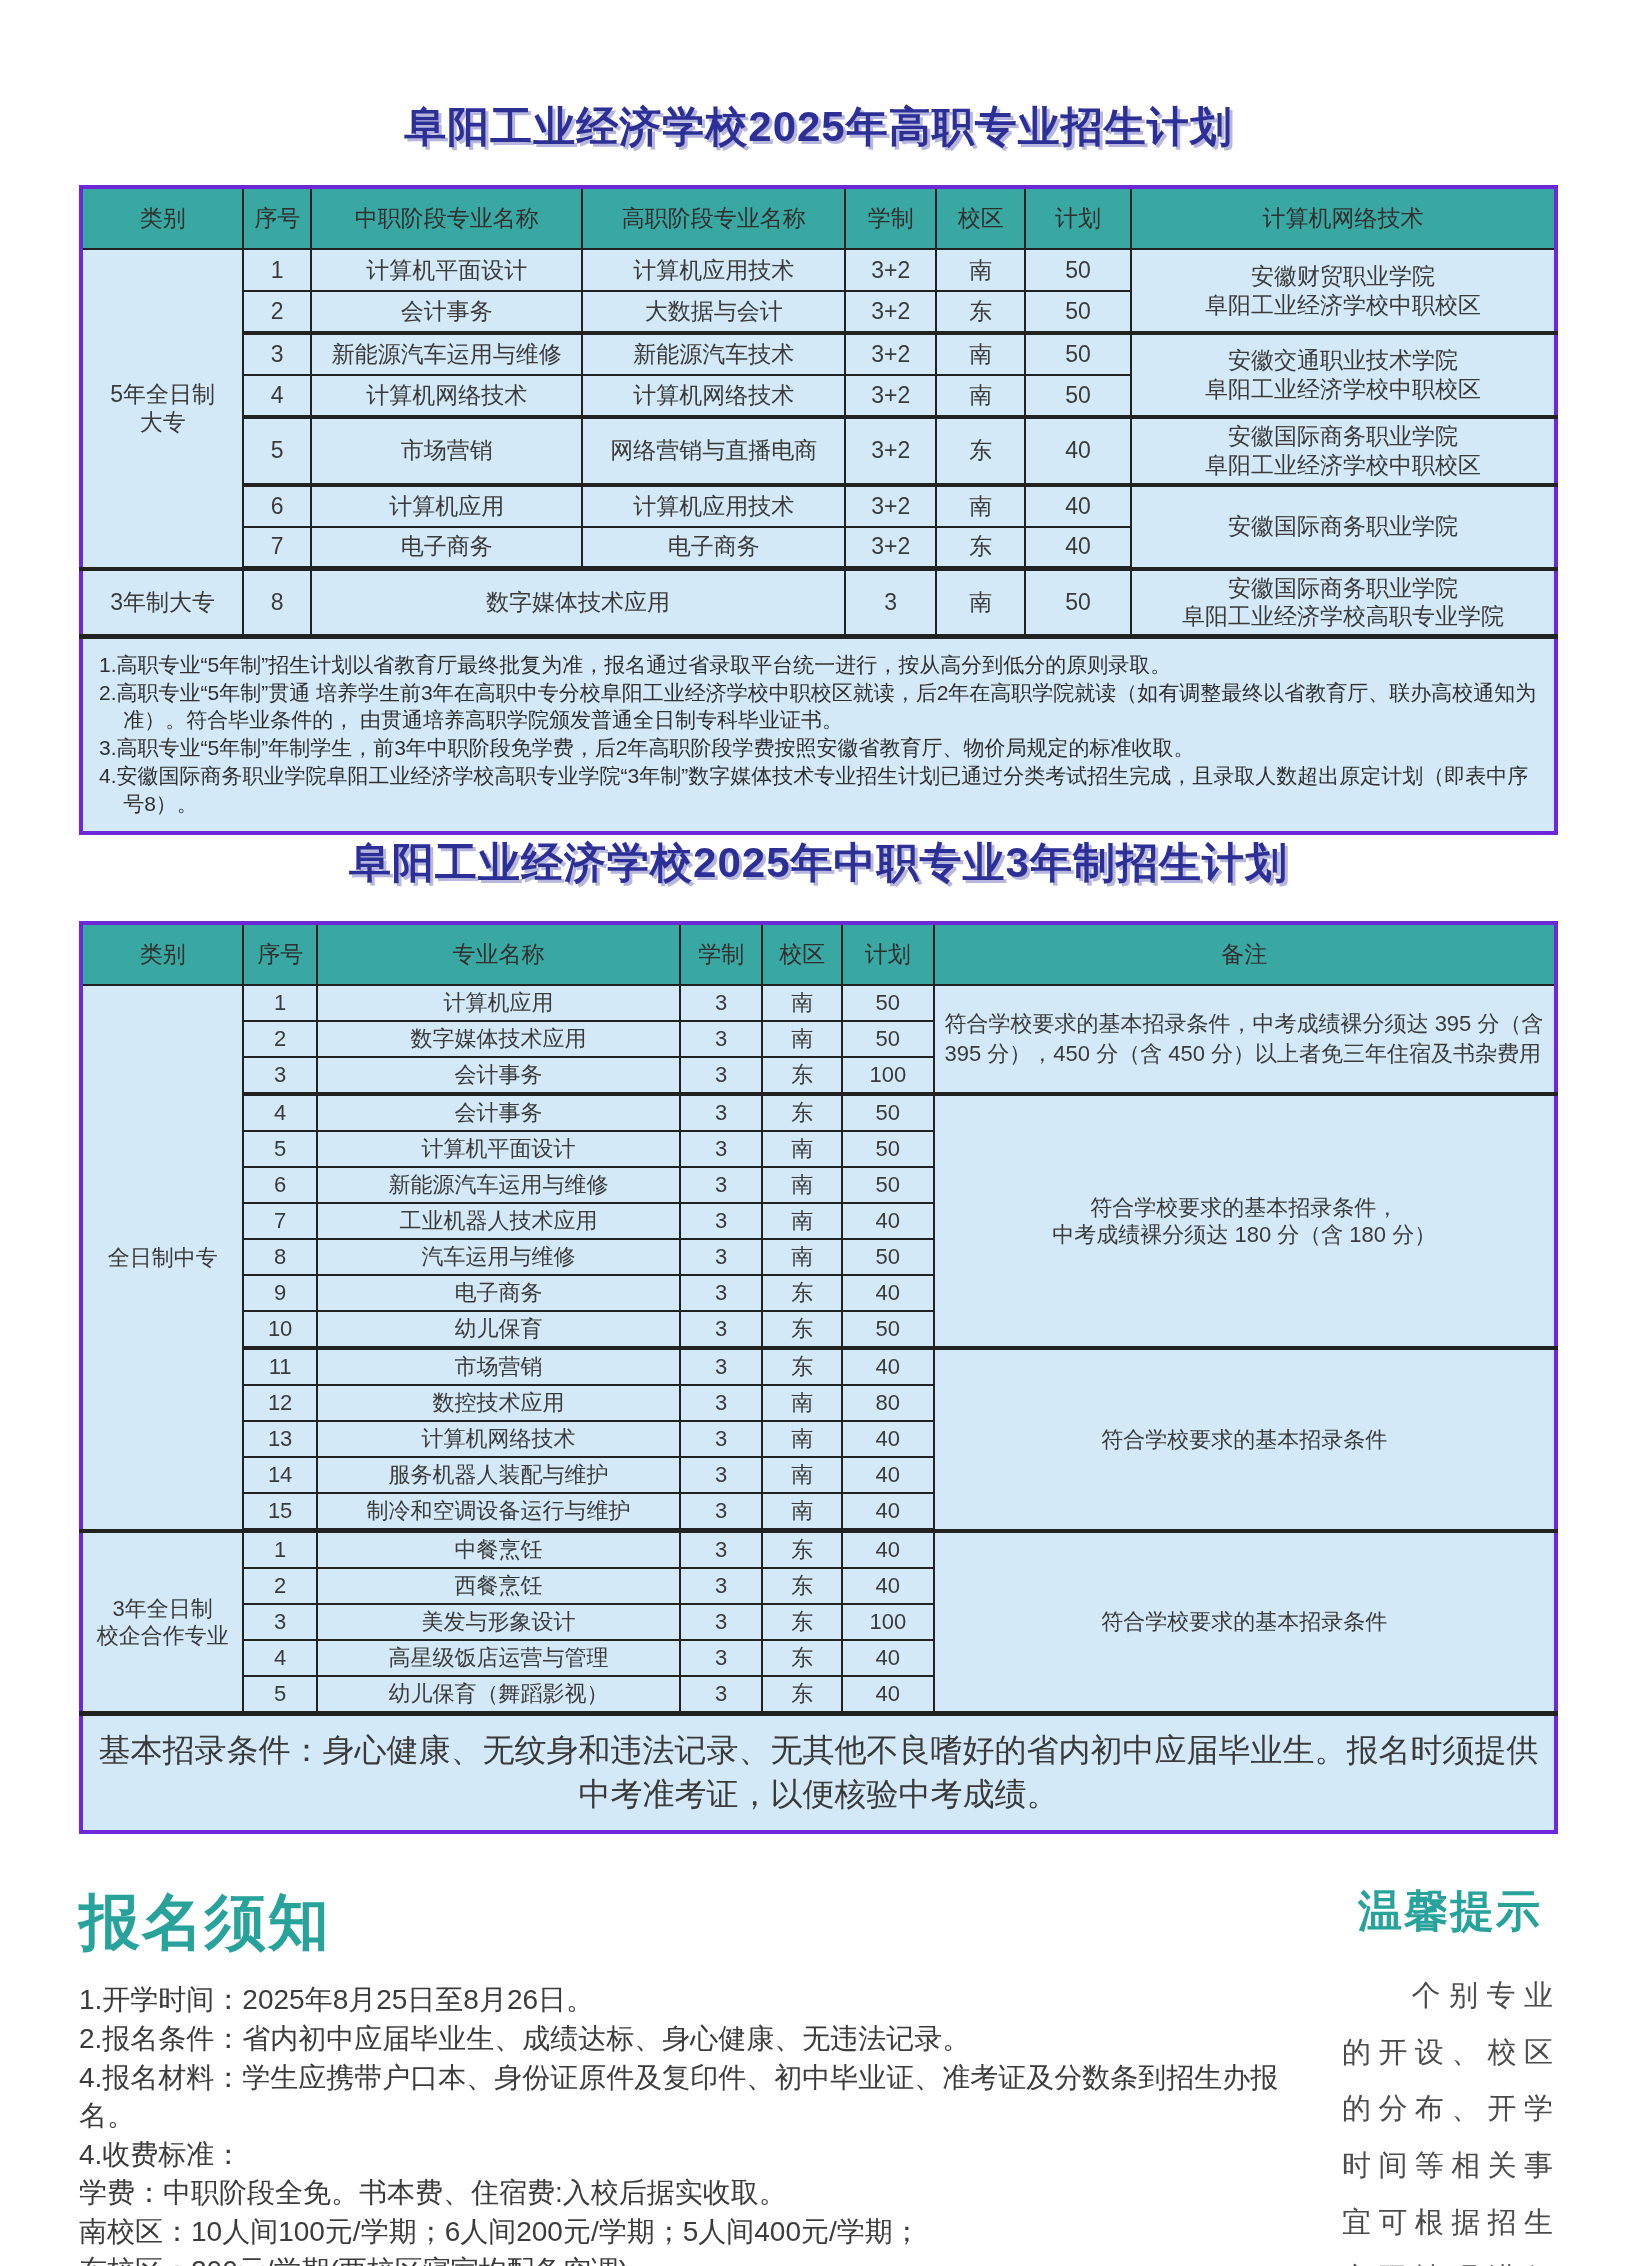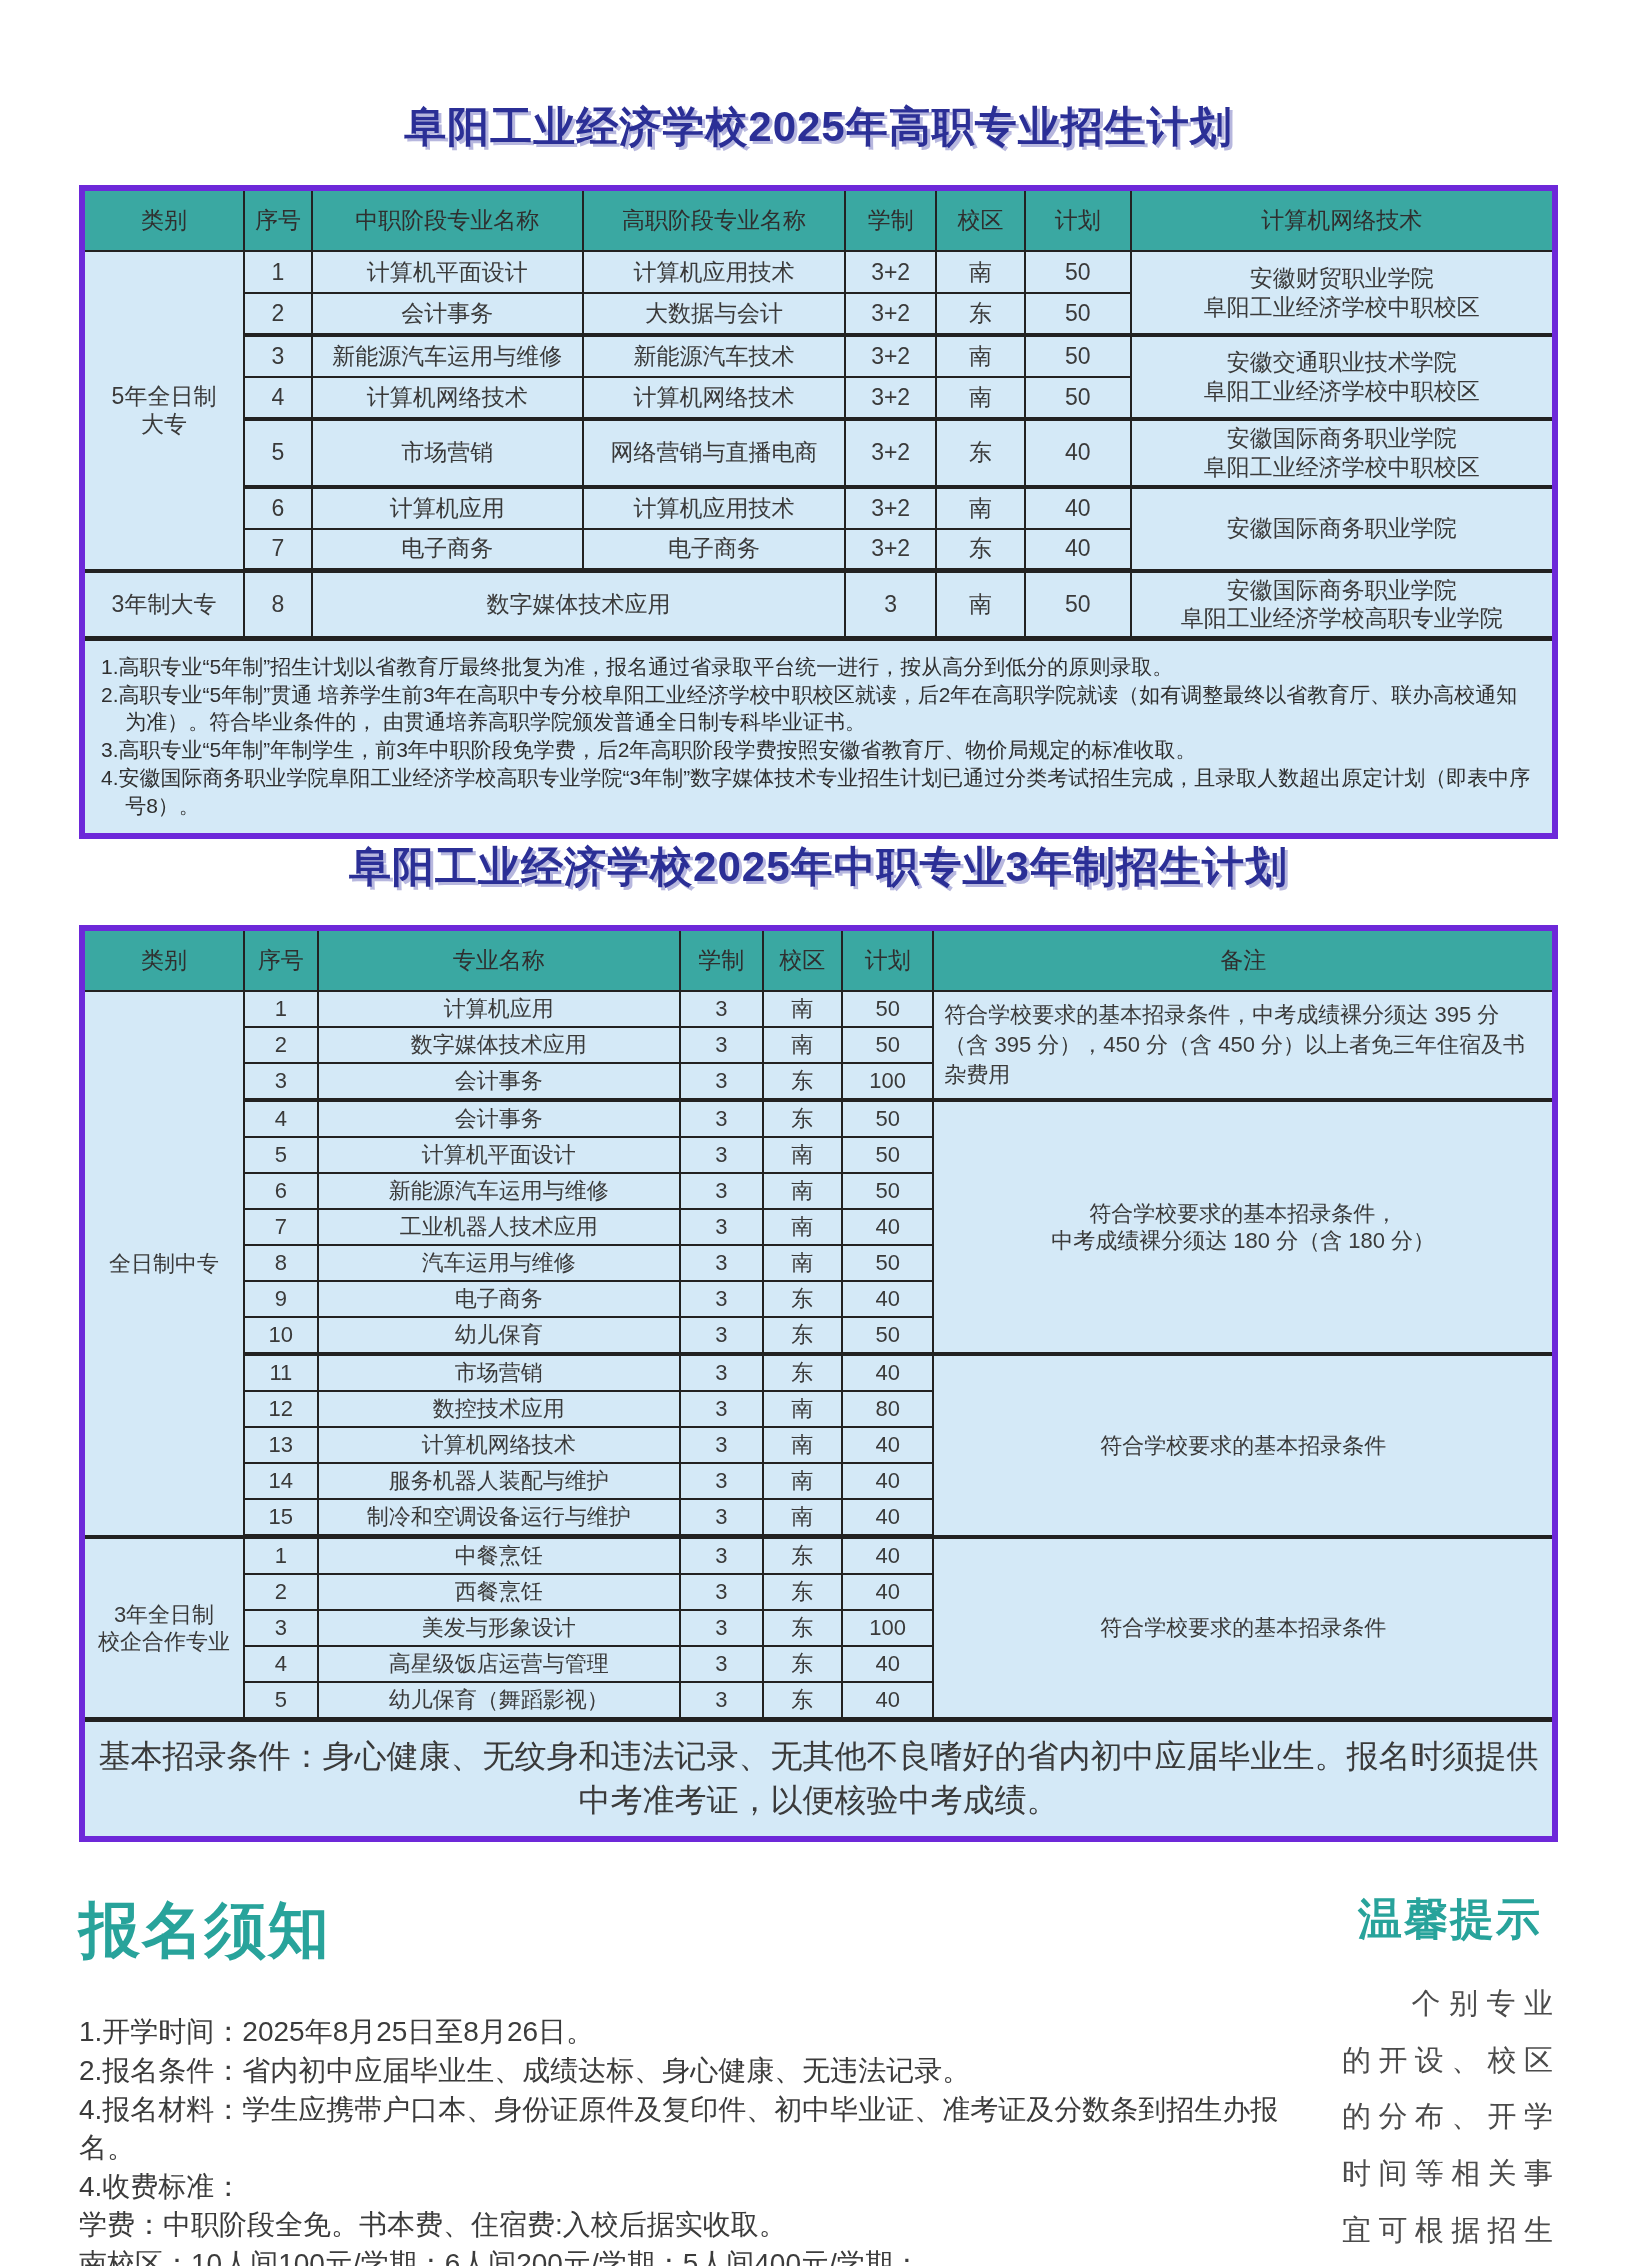--- a/index.html
+++ b/index.html
@@ -11,21 +11,21 @@
     color:#3a3a3a;
   }
   .doc-title {
     text-align:center; font-size:42px; font-weight:bold;
     color:#2b2f96; letter-spacing:1px;
     text-shadow:3px 3px 0 rgba(145,145,205,0.65);
     margin-bottom:30px;
   }
   .doc-title.second { }
   table { border-collapse:collapse; width:100%; table-layout:fixed; }
-  .plan-table { border:6px solid #6d28d9; }
+  .plan-table { border:4px solid #6d28d9; }
   .plan-table th, .plan-table td { border:2px solid #222; text-align:center; vertical-align:middle; }
   .plan-table th {
     background:#3aa8a2; color:#2f2f2f; font-weight:normal;
     font-size:23px; padding:14px 4px;
   }
   .plan-table td { background:#d4e9f7; font-size:23px; padding:3px 6px; height:42px; }
   .t2 td { font-size:22px; padding:2px 6px; height:31px; }
   .pre { white-space:pre-line; line-height:1.25; }
   tr.sep > td { border-bottom-width:4px; }
   tr.sep2 > td { border-bottom-width:5px; }
@@ -35,21 +35,21 @@
   td.notes-cell p {
     font-size:21px; line-height:1.32; color:#2f2f2f;
     padding-left:1.15em; text-indent:-1.15em;
   }
   td.footer-cell { border-top-width:5px; font-size:32px; padding:13px 8px; }
   .bottom { display:flex; gap:46px; margin-top:48px; }
   .bottom .left-col { flex:1; }
   .bottom .right-col { width:216px; flex:none; }
   .signup-heading {
     font-size:61px; font-weight:900; color:#28a39b;
-    letter-spacing:2px; margin-bottom:41px;
+    letter-spacing:2px; margin-bottom:17px;
   }
   .signup-line { font-size:28px; line-height:1.38; color:#3b3b3b; }
   .tips-heading {
     font-size:44px; font-weight:900; color:#28a39b;
     letter-spacing:2px; text-align:center; margin-bottom:26px;
   }
   .tips-body {
     font-size:29px; color:#4b4b4b; line-height:1.95;
     letter-spacing:5px; text-align:justify; text-indent:2.4em;
   }

